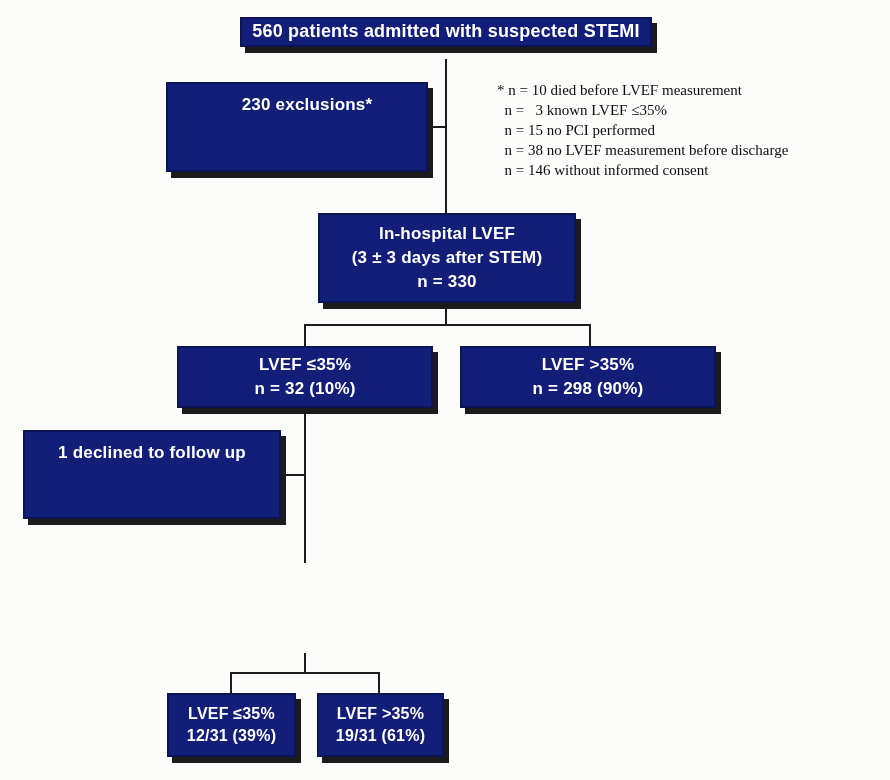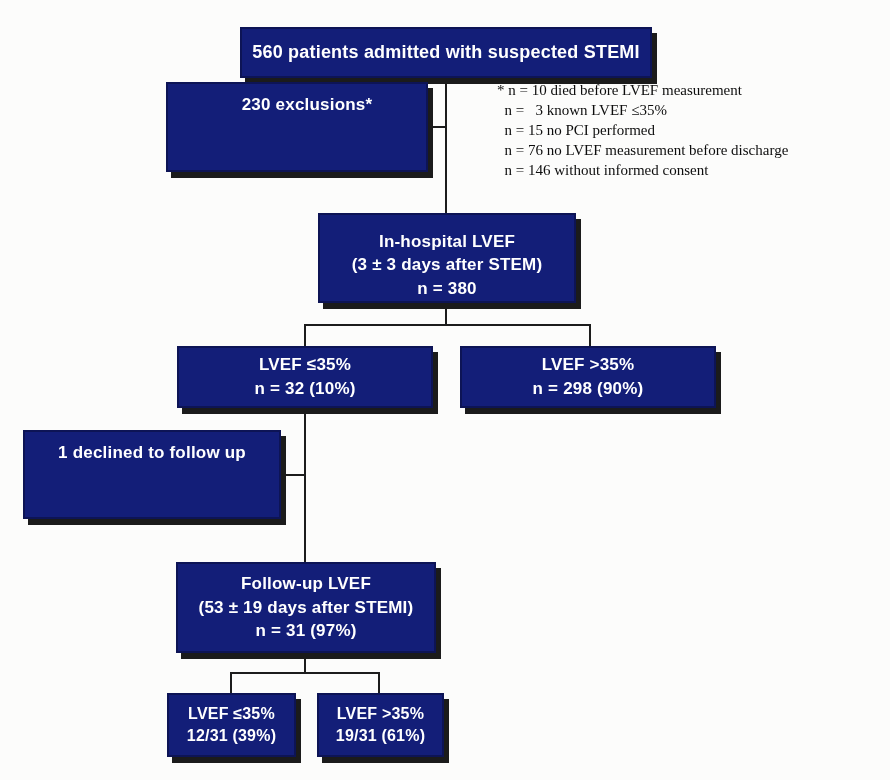--- a/index.html
+++ b/index.html
@@ -43,23 +43,23 @@
     justify-content: flex-start;
     padding-top: 9px;
   }
   .hline, .vline {
     position: absolute;
     background: var(--line);
   }
   .hline { height: 2px; }
   .vline { width: 2px; }
 
-  .b-admitted   { left: 240px; top: 27px;  width: 412px; height: 51px; font-size: 18px; }
+  .b-admitted   { left: 240px; top: 17px;  width: 412px; height: 30px; font-size: 18px; }
   .b-exclusions { left: 166px; top: 82px;  width: 262px; height: 90px; font-size: 17px; padding-left: 20px; }
-  .b-inhosp     { left: 318px; top: 213px; width: 258px; height: 90px; font-size: 17px; justify-content: flex-end; }
+  .b-inhosp     { left: 318px; top: 213px; width: 258px; height: 90px; font-size: 17px; }
   .b-le35       { left: 177px; top: 346px; width: 256px; height: 62px; font-size: 17px; }
   .b-gt35       { left: 460px; top: 346px; width: 256px; height: 62px; font-size: 17px; }
   .b-declined   { left: 23px;  top: 430px; width: 258px; height: 89px; font-size: 17px; }
   .b-followup   { left: 176px; top: 562px; width: 260px; height: 91px; font-size: 17px; }
   .b-fu-le35    { left: 167px; top: 693px; width: 129px; height: 64px; font-size: 16px; }
   .b-fu-gt35    { left: 317px; top: 693px; width: 127px; height: 64px; font-size: 16px; }
 
   .footnote {
     position: absolute;
     left: 497px;
@@ -93,49 +93,44 @@
   </div>
 
   <div class="box b-exclusions top-align">
     <span>230 exclusions*</span>
   </div>
 
   <div class="footnote">
     <div>* n = 10 died before LVEF measurement</div>
     <div>  n =   3 known LVEF ≤35%</div>
     <div>  n = 15 no PCI performed</div>
-    <div>  n = 76 no LVEF measurement before discharge</div>
+    <div>  n = 38 no LVEF measurement before discharge</div>
     <div>  n = 146 without informed consent</div>
   </div>
 
   <div class="box b-inhosp">
     <span>In-hospital LVEF</span>
     <span>(3 ± 3 days after STEM)</span>
-    <span>n = 380</span>
+    <span>n = 330</span>
   </div>
 
   <div class="box b-le35">
     <span>LVEF ≤35%</span>
     <span>n = 32 (10%)</span>
   </div>
 
   <div class="box b-gt35">
     <span>LVEF &gt;35%</span>
     <span>n = 298 (90%)</span>
   </div>
 
   <div class="box b-declined top-align">
     <span>1 declined to follow up</span>
   </div>
 
-  <div class="box b-followup">
-    <span>Follow-up LVEF</span>
-    <span>(53 ± 19 days after STEMI)</span>
-    <span>n = 31 (97%)</span>
-  </div>
 
   <div class="box b-fu-le35">
     <span>LVEF ≤35%</span>
     <span>12/31 (39%)</span>
   </div>
 
   <div class="box b-fu-gt35">
     <span>LVEF &gt;35%</span>
     <span>19/31 (61%)</span>
   </div>

